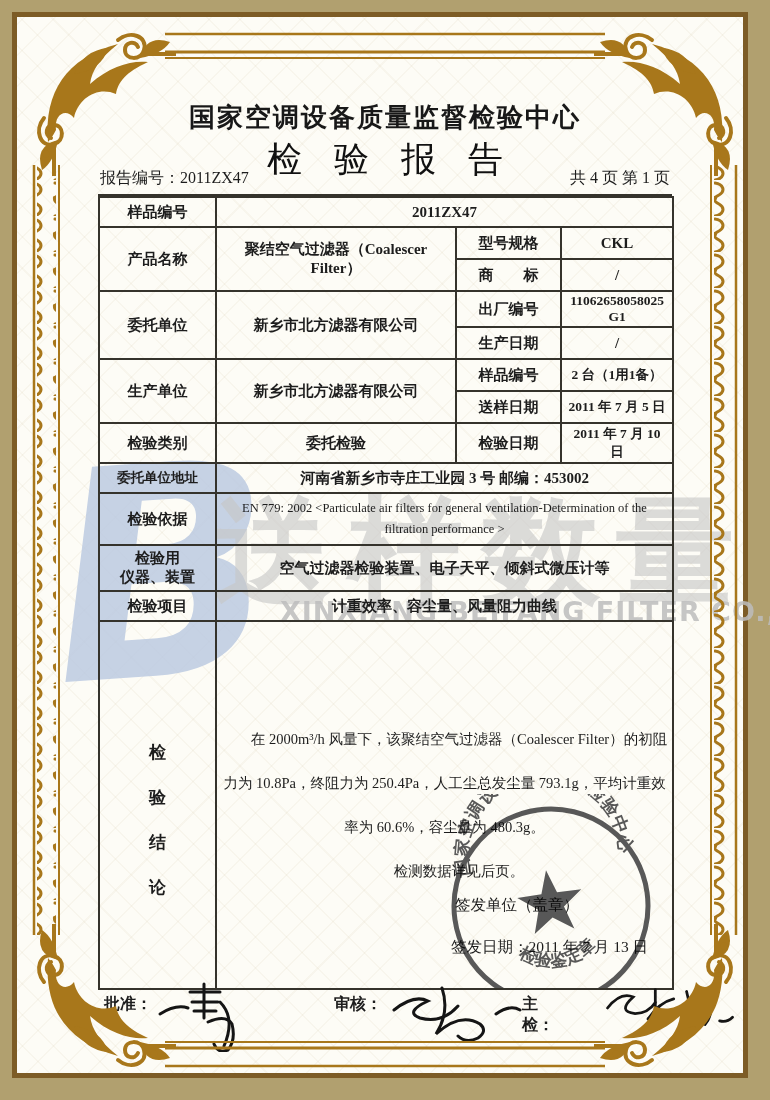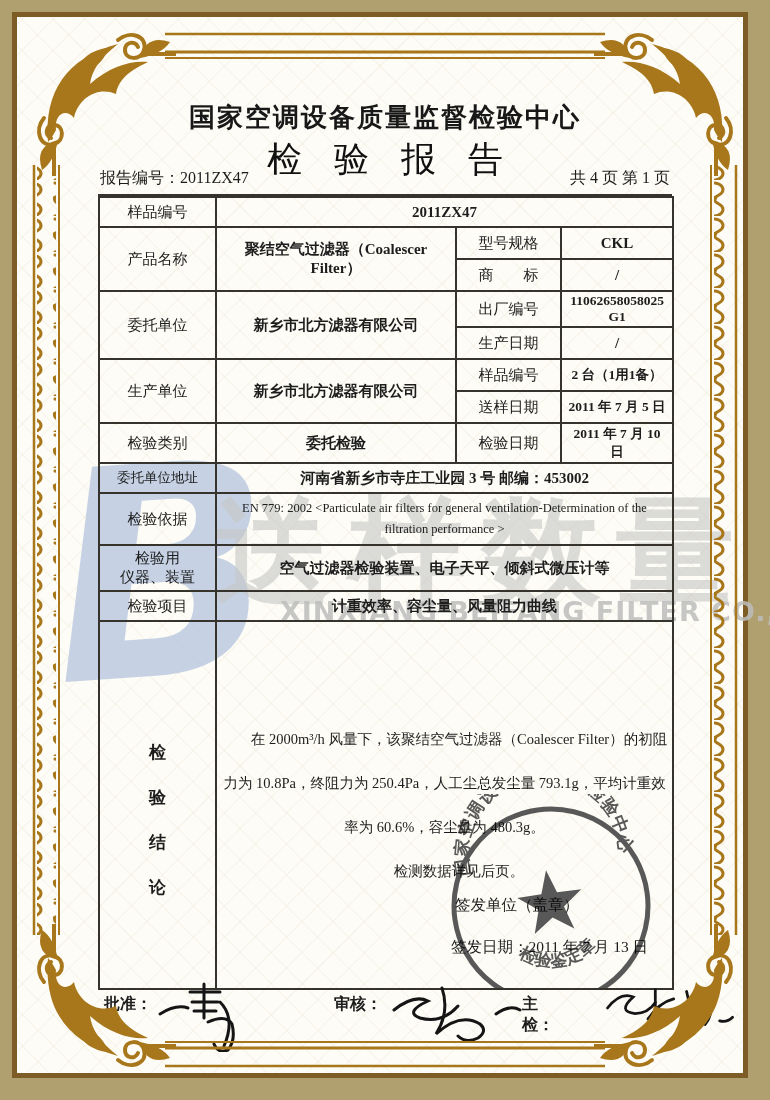--- a/index.html
+++ b/index.html
@@ -67,21 +67,21 @@
     font-size:15px;
     background:transparent;
   }
   table.report td{
     border:2px solid #35332c;
     padding:1px 4px;
     text-align:center;vertical-align:middle;
     overflow:hidden;
   }
   .h30{height:30px}.h32{height:32px}.h52{height:52px}.h46{height:46px}.h368{height:368px}
-  td.lbl{font-weight:normal;}
+  td.lbl{font-weight:bold;}
   td.v{font-weight:bold;}
   td.v-left{text-align:left;padding-left:18px;font-weight:bold;}
   td.basis{font-weight:normal;font-size:12.5px;line-height:1.7;padding:2px 6px;}
   td.concl-lbl{vertical-align:middle;}
   .vstack{display:flex;flex-direction:column;align-items:center;gap:22px;padding-top:30px;font-weight:bold;font-size:17px;}
   td.concl{
     position:relative;text-align:left;vertical-align:top;
     font-weight:normal;font-size:14.5px;line-height:44px;
     padding:24px 12px 0 14px;
   }

